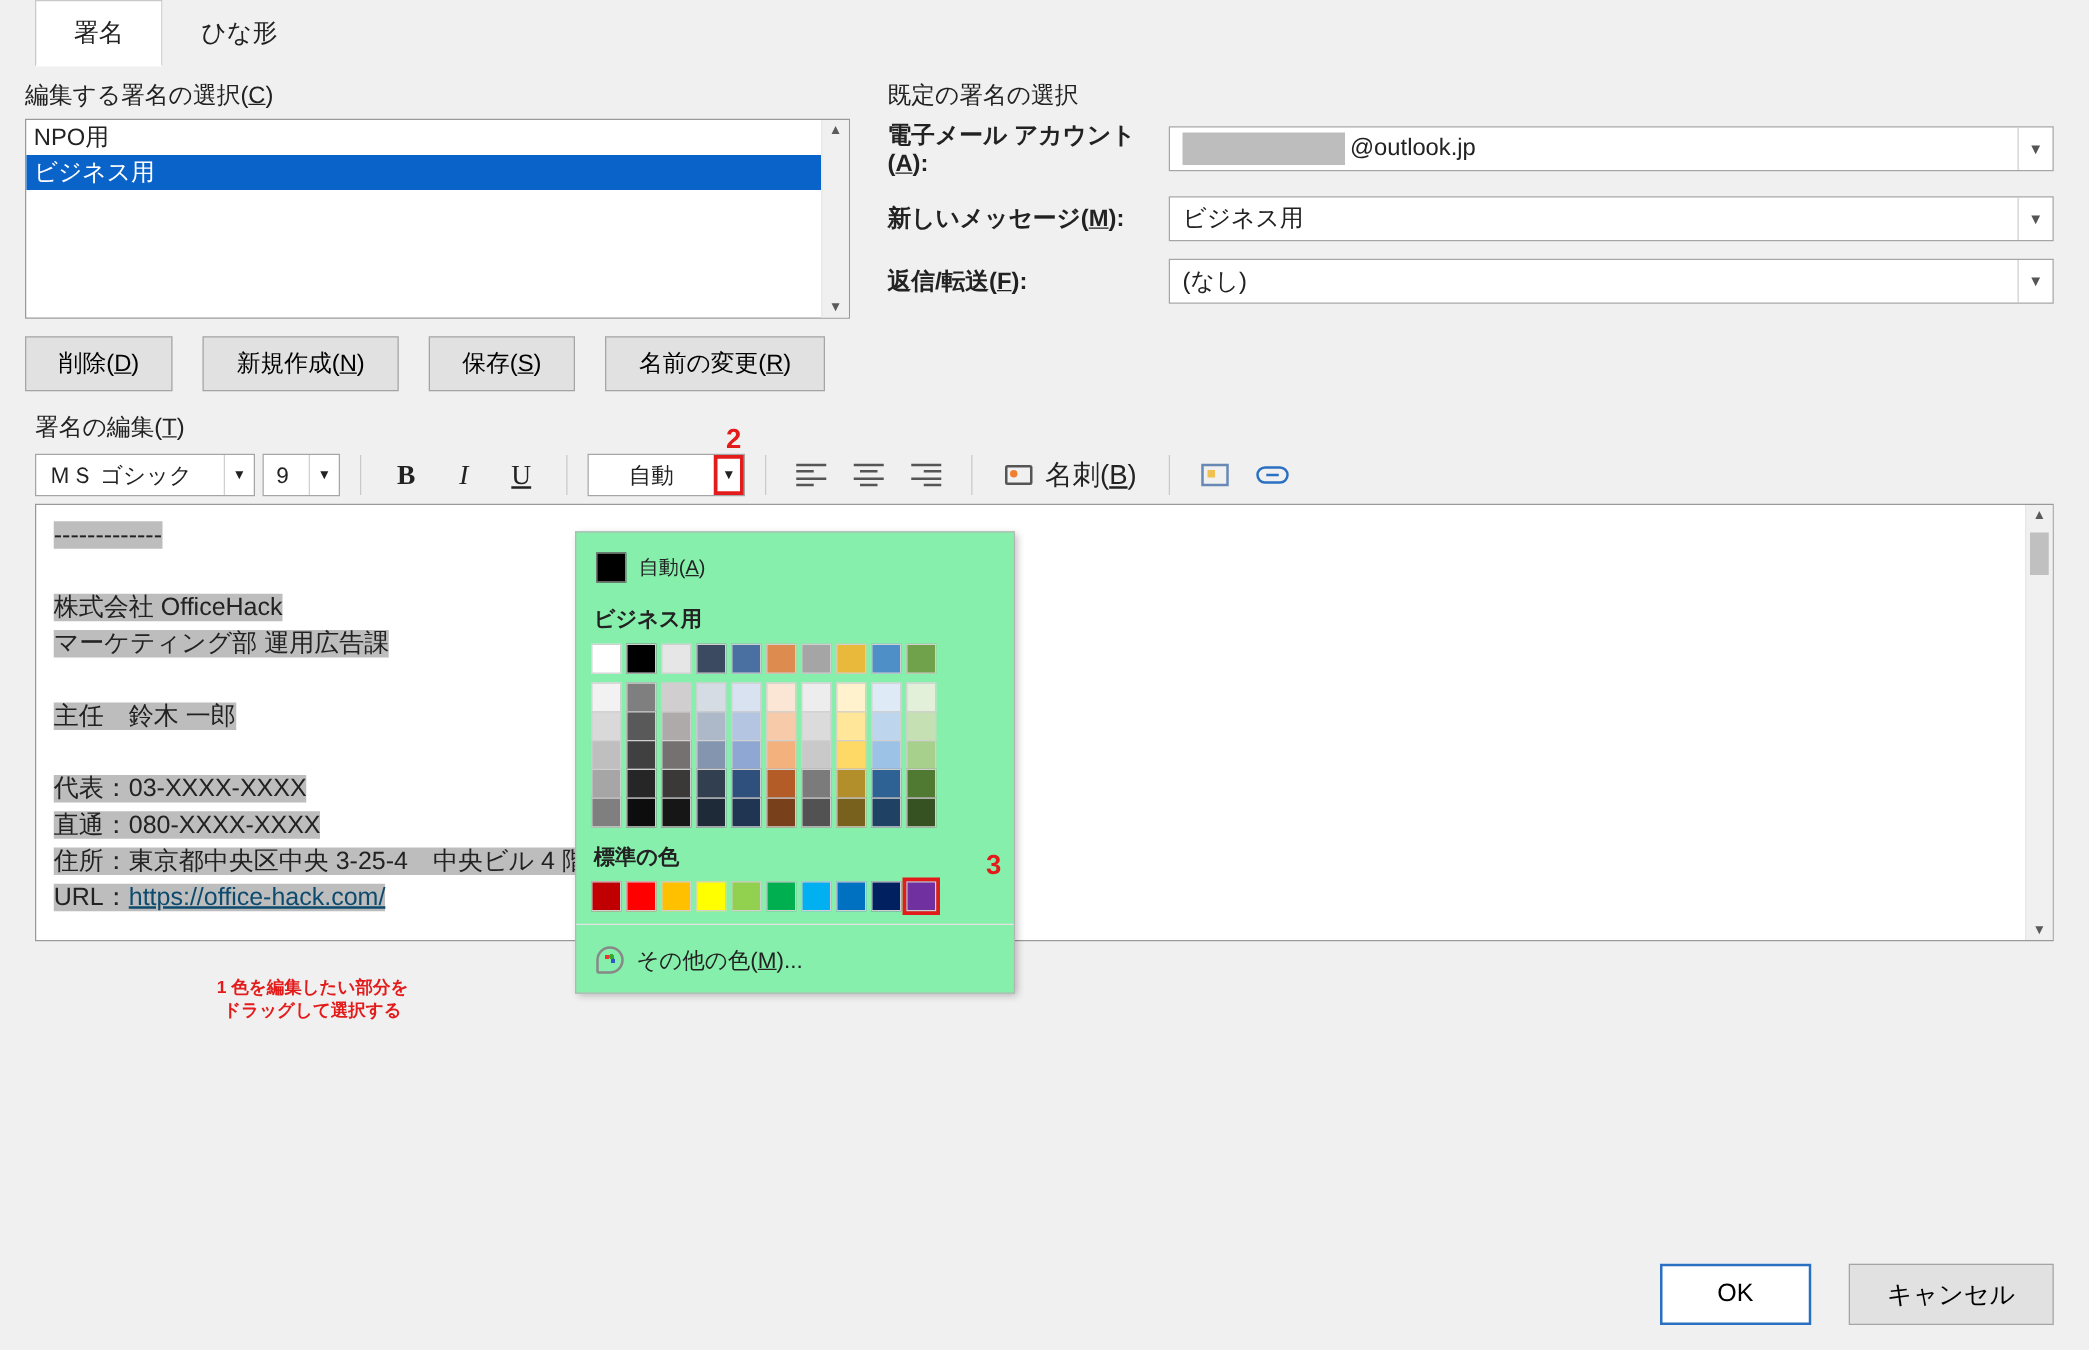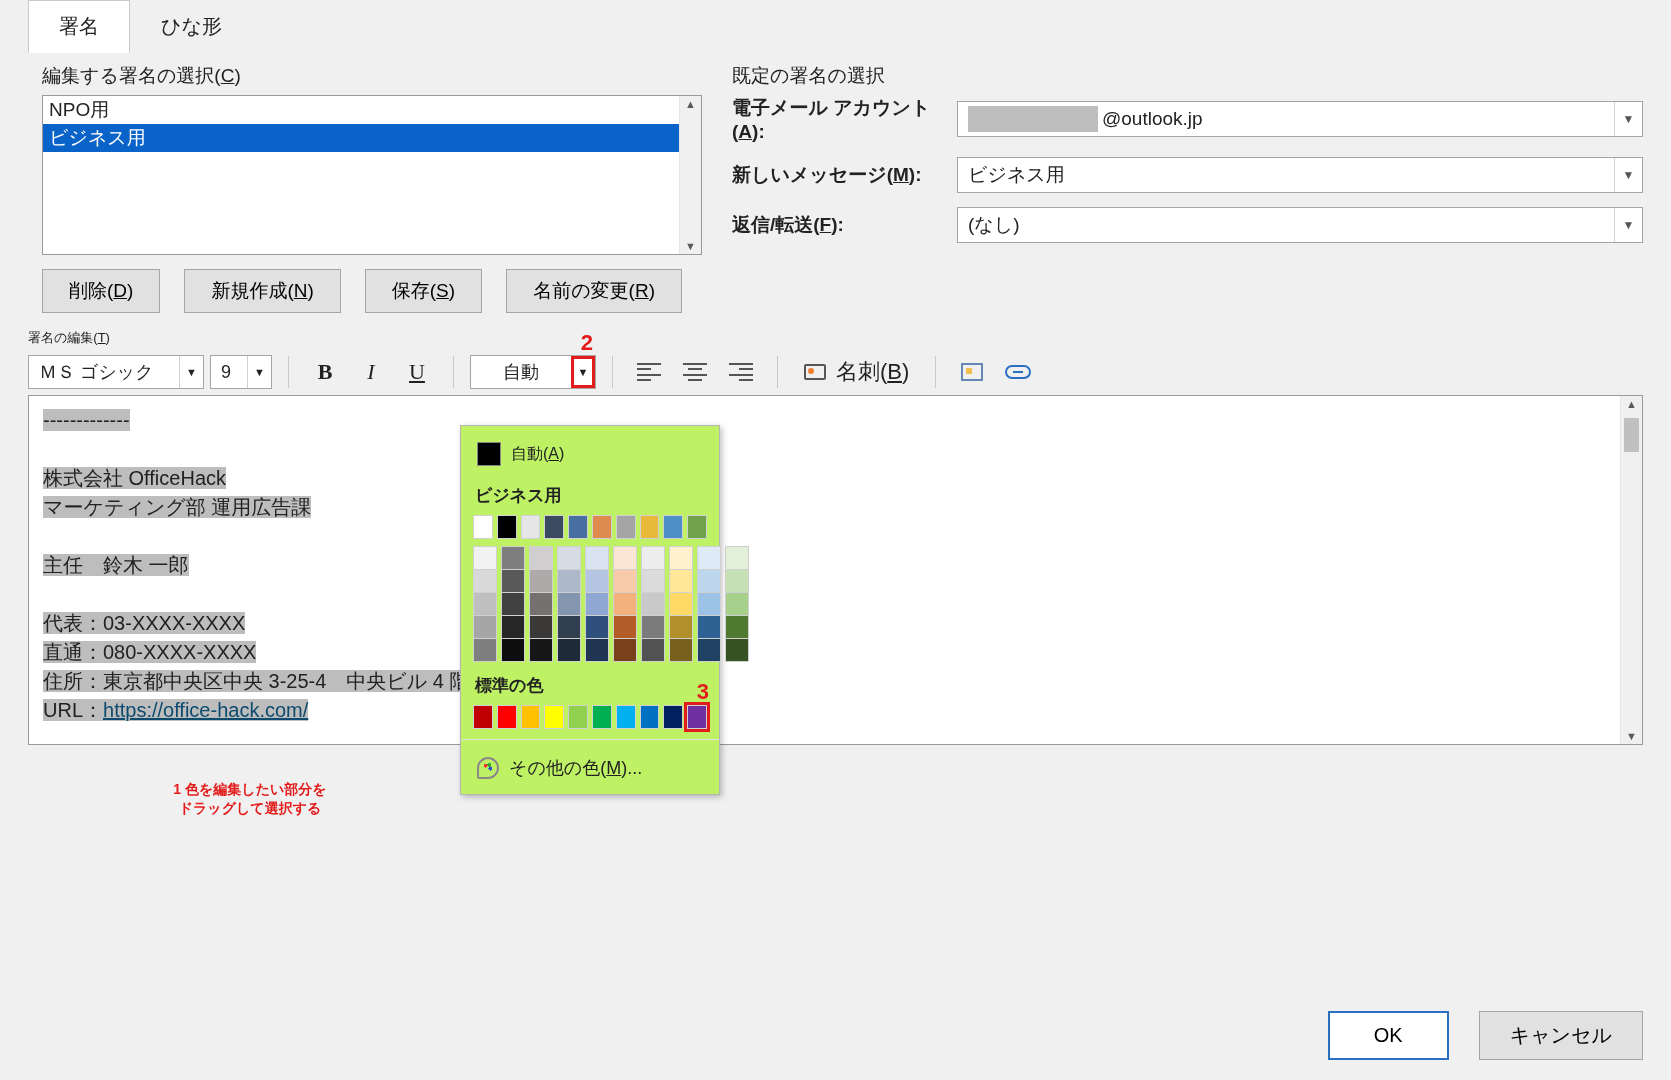--- a/index.html
+++ b/index.html
@@ -4,21 +4,21 @@
 <style>
   * { box-sizing: border-box; font-family: "Meiryo UI", "MS PGothic", sans-serif; }
   body { margin: 0; background: #f0f0f0; font-size: 16px; color: #222; }
   .dialog { width: 1671px; height: 1080px; background: #f0f0f0; position: relative; overflow: hidden; }
 
   
   .tabs { display: flex; padding: 0 28px; margin-top: 0; }
   .tab  { padding: 12px 30px; background: #f0f0f0; border: 1px solid transparent; cursor: pointer; font-size: 20px; }
   .tab.active { background: #fff; border: 1px solid #c9c9c9; border-bottom-color: #fff; }
 
-  .content { padding: 10px 28px 0 42px; display: flex; gap: 30px; }
+  .content { padding: 10px 28px 0 20px; display: flex; gap: 30px; }
 
   .section-label { font-size: 19px; margin-bottom: 6px; }
 
   
   .left  { flex: 0 0 660px; }
   .listbox { border: 1px solid #999; background: #fff; height: 160px; display: flex; }
   .list-items { flex: 1; overflow: hidden; }
   .list-item { padding: 1px 6px; font-size: 19px; cursor: pointer; }
   .list-item.selected { background: #0a63c9; color: #fff; }
   .scroll-v { width: 22px; background: #f0f0f0; border-left: 1px solid #e6e6e6; position: relative; }
@@ -32,21 +32,21 @@
   
   .right { flex: 1; }
   .field-row { display: flex; align-items: center; margin-bottom: 14px; }
   .field-row .lbl { width: 225px; font-size: 19px; text-align: left; font-weight: bold; }
   .combo { flex: 1; display: flex; border: 1px solid #a5a5a5; background: #fff; height: 36px; }
   .combo .combo-val { flex: 1; padding: 4px 10px; font-size: 19px; display: flex; align-items: center; }
   .combo .combo-btn { width: 28px; display: flex; align-items: center; justify-content: center; border-left: 1px solid #d0d0d0; color: #555; font-size: 12px; cursor: pointer; }
   .redacted { display: inline-block; width: 130px; height: 26px; background: #bdbdbd; margin-right: 4px; vertical-align: middle; }
 
   
-  .editor-label { padding: 16px 28px 4px 28px; font-size: 13px; }
+  .editor-label { padding: 16px 28px 4px 28px; font-size: 19px; }
 
   
   .toolbar { margin: 4px 28px 0 28px; display: flex; align-items: center; gap: 6px; }
   .tb-sep { width: 1px; height: 32px; background: #c9c9c9; margin: 0 10px; }
   .tb-combo { display: flex; border: 1px solid #a5a5a5; background: #fff; height: 34px; }
   .tb-combo .val { padding: 4px 10px; display: flex; align-items: center; font-size: 18px; }
   .tb-combo .dd  { width: 24px; display: flex; align-items: center; justify-content: center; border-left: 1px solid #d0d0d0; font-size: 11px; cursor: pointer; }
   .font-name .val { width: 150px; }
   .font-size .val { width: 36px; }
   .tb-btn { width: 40px; height: 34px; display: flex; align-items: center; justify-content: center; font-size: 22px; cursor: pointer; }
@@ -80,21 +80,21 @@
   .editor-scroll .chev { position: absolute; left:0; width:100%; text-align:center; font-size:11px; color:#5a5a5a; }
   .editor-scroll .top{top:2px}.editor-scroll .bot{bottom:2px}
   .editor-scroll .thumb{position:absolute;top:22px;left:3px;right:3px;height:34px;background:#c0c0c0}
 
   
   .anno { position:absolute; color:#e31b1b; font-weight:700; font-size:14px; }
   .anno1 { left:70px; top:780px; width:360px; text-align:center; line-height:1.35; }
   .anno-num { position:absolute; color:#e31b1b; font-weight:800; font-size:22px; }
 
   
-  .popup { position:absolute; left:460px; top:425px; width:260px; background:#bef264; border:1px solid #b5b5b5; box-shadow:2px 2px 6px rgba(0,0,0,.25); padding:10px 12px 8px 12px; z-index:50; }
+  .popup { position:absolute; left:460px; top:425px; width:352px; background:#86efac; border:1px solid #b5b5b5; box-shadow:2px 2px 6px rgba(0,0,0,.25); padding:10px 12px 8px 12px; z-index:50; }
   .popup .auto-row{display:flex;align-items:center;gap:10px;padding:6px 4px;cursor:pointer}
   .popup .auto-sw{width:24px;height:24px;border:1px solid #888;background:#000}
   .popup .sect-title{font-weight:700;font-size:17px;margin:12px 0 8px 2px}
   .swatch-row{display:flex;gap:4px}
   .sw{width:24px;height:24px;border:1px solid #d0d0d0;cursor:pointer}
   .themegrid{display:flex;gap:4px;margin-top:8px}
   .themegrid .col{display:flex;flex-direction:column}
   .themegrid .col .sw{margin-top:-1px}
   .popup .sw.sel{outline:3px solid #e31b1b;outline-offset:0}
   .popup hr{border:none;border-top:1px solid #e3e3e3;margin:10px -12px}

